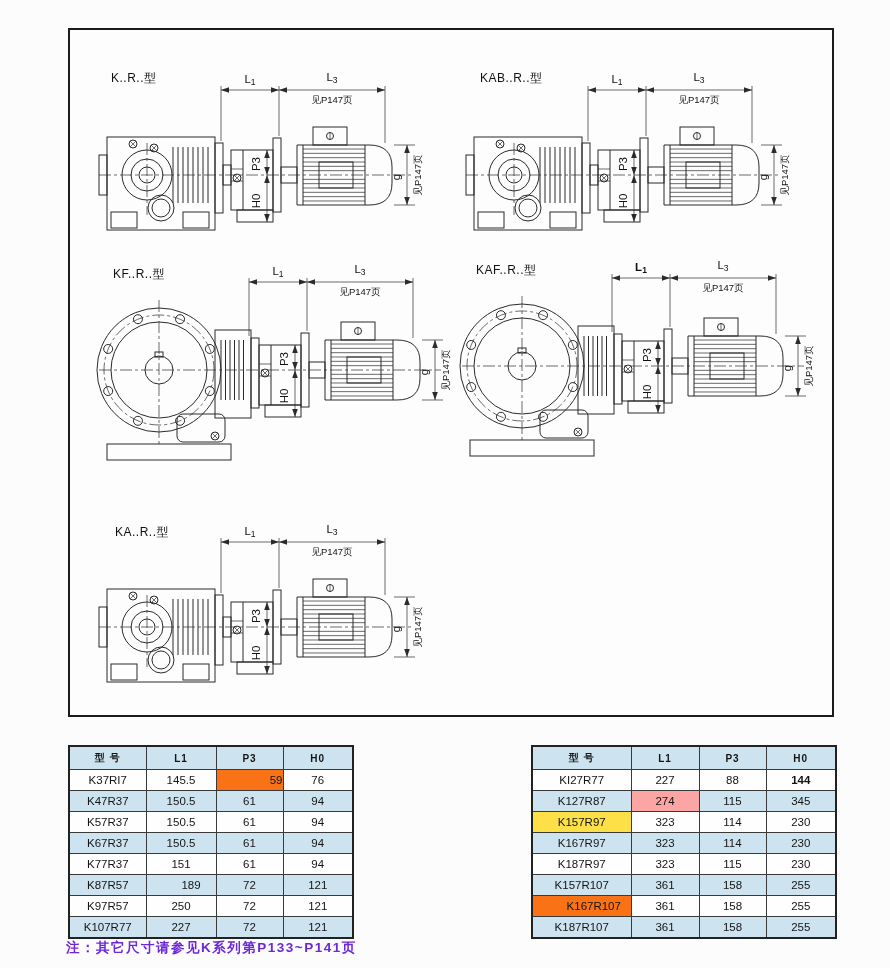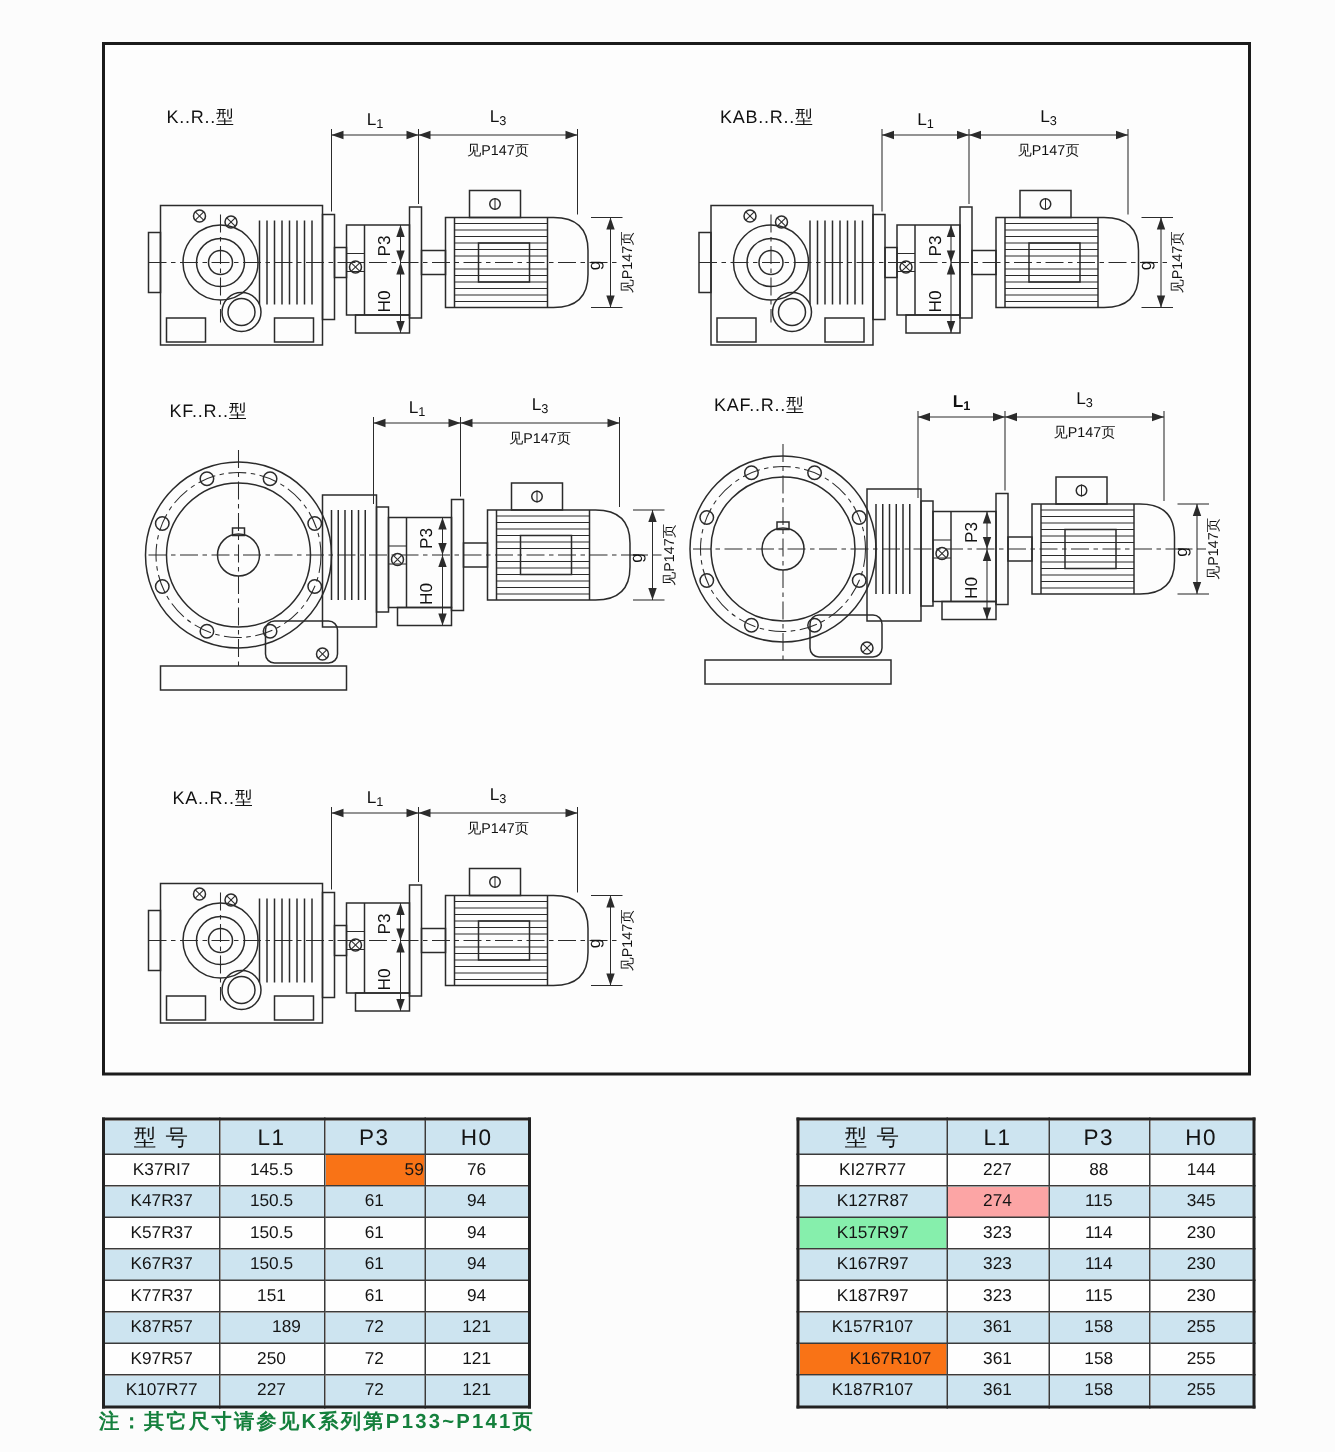--- a/index.html
+++ b/index.html
@@ -22,24 +22,24 @@
   svg .ttl{font-size:12px;letter-spacing:0.5px;}
   svg .dim{font-size:11.5px;}
   svg .dimsub{font-size:8.5px;}
   svg .see{font-size:9.5px;}
   .table-wrap{position:absolute;}
   .table-wrap table{border-collapse:collapse;table-layout:fixed;border:2px solid #222;}
   .table-wrap th,.table-wrap td{
     border:1px solid #3a3a3a;text-align:center;padding:0;
     font-size:11.5px;color:#141414;height:20px;overflow:hidden;white-space:nowrap;
   }
-  .table-wrap th{height:22px;font-size:15px;font-weight:normal;letter-spacing:1px;}
+  .table-wrap th{height:22px;font-size:10px;font-weight:bold;letter-spacing:1px;}
   .note{
     position:absolute;left:66px;top:939px;
-    font-size:13.5px;font-weight:bold;letter-spacing:1.5px;color:#15803d;
+    font-size:13.5px;font-weight:bold;letter-spacing:1.5px;color:#6d28d9;
   }
 </style>
 </head>
 <body>
 
 <div class="page">
   <div class="diagram-box" id="diagrams">
       <svg class="drawing" viewBox="0 0 340 205" width="340" height="205" style="left: 27px; top: 30px;">
         <g>
           <g>
@@ -601,30 +601,30 @@
               <th style="background: rgb(205, 228, 240);">L1</th>
               <th style="background: rgb(205, 228, 240);">P3</th>
               <th style="background: rgb(205, 228, 240);">H0</th>
             </tr>
           </thead>
           <tbody>
             <tr>
               <td style="background: rgb(254, 254, 254);">KI27R77</td>
               <td style="background: rgb(254, 254, 254);">227</td>
               <td style="background: rgb(254, 254, 254); text-align: center;">88</td>
-              <td style="background: rgb(254, 254, 254);">144</td>
+              <td style="background: rgb(254, 254, 254); font-weight: bold;">144</td>
             </tr>
             <tr>
               <td style="background: rgb(205, 228, 240);">K127R87</td>
               <td style="background: #fca5a5;">274</td>
               <td style="background: rgb(205, 228, 240);">115</td>
               <td style="background: rgb(205, 228, 240);">345</td>
             </tr>
             <tr>
-              <td style="background: #86efac;">K157R97</td>
+              <td style="background: #fde047;">K157R97</td>
               <td style="background: rgb(254, 254, 254);">323</td>
               <td style="background: rgb(254, 254, 254);">114</td>
               <td style="background: rgb(254, 254, 254);">230</td>
             </tr>
             <tr>
               <td style="background: rgb(205, 228, 240);">K167R97</td>
               <td style="background: rgb(205, 228, 240);">323</td>
               <td style="background: rgb(205, 228, 240);">114</td>
               <td style="background: rgb(205, 228, 240);">230</td>
             </tr>

